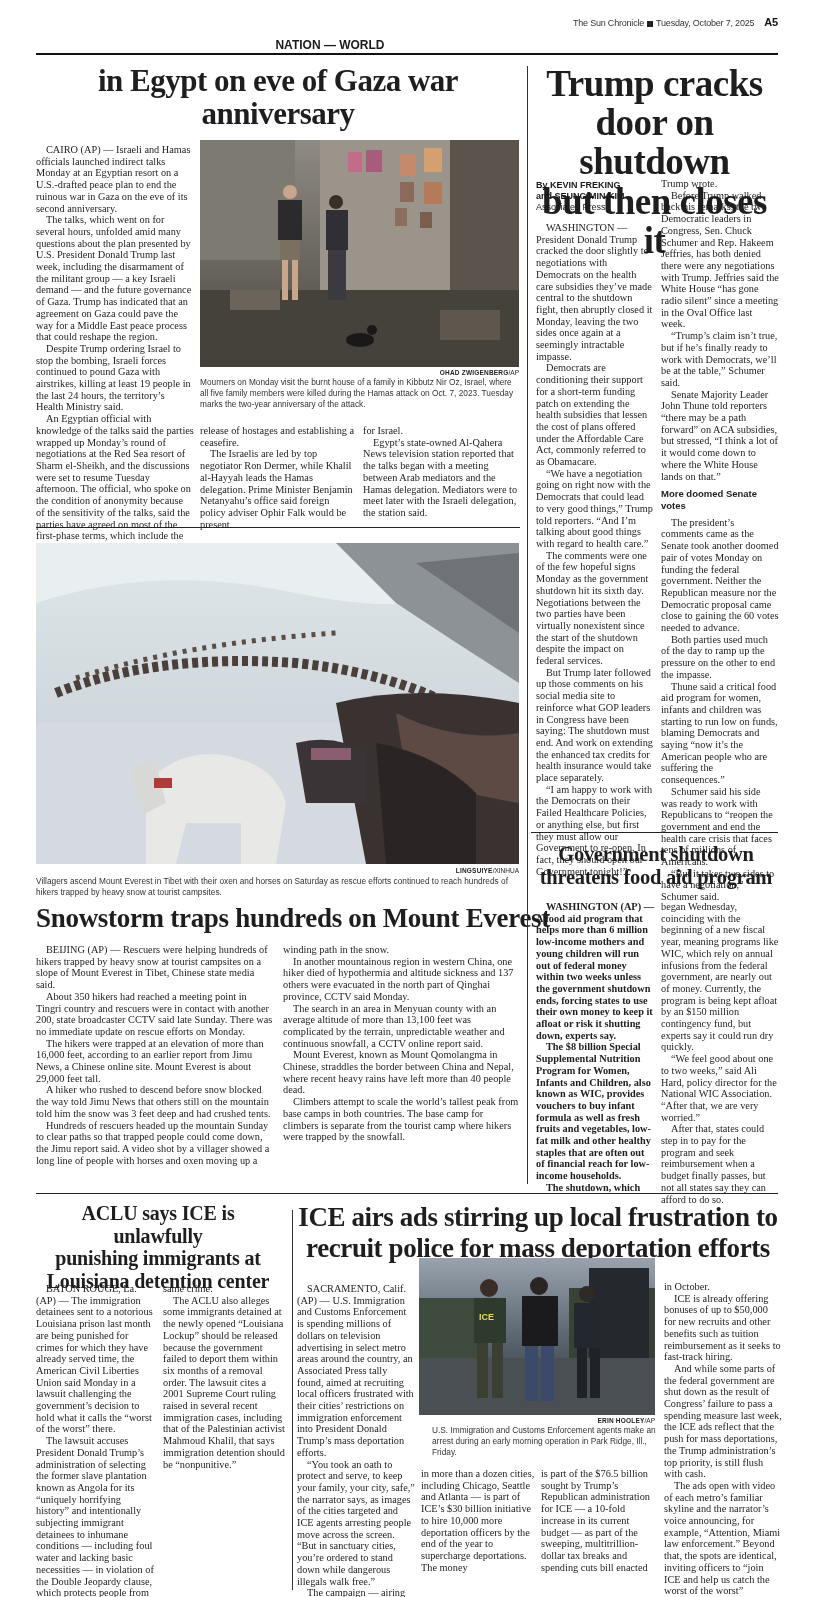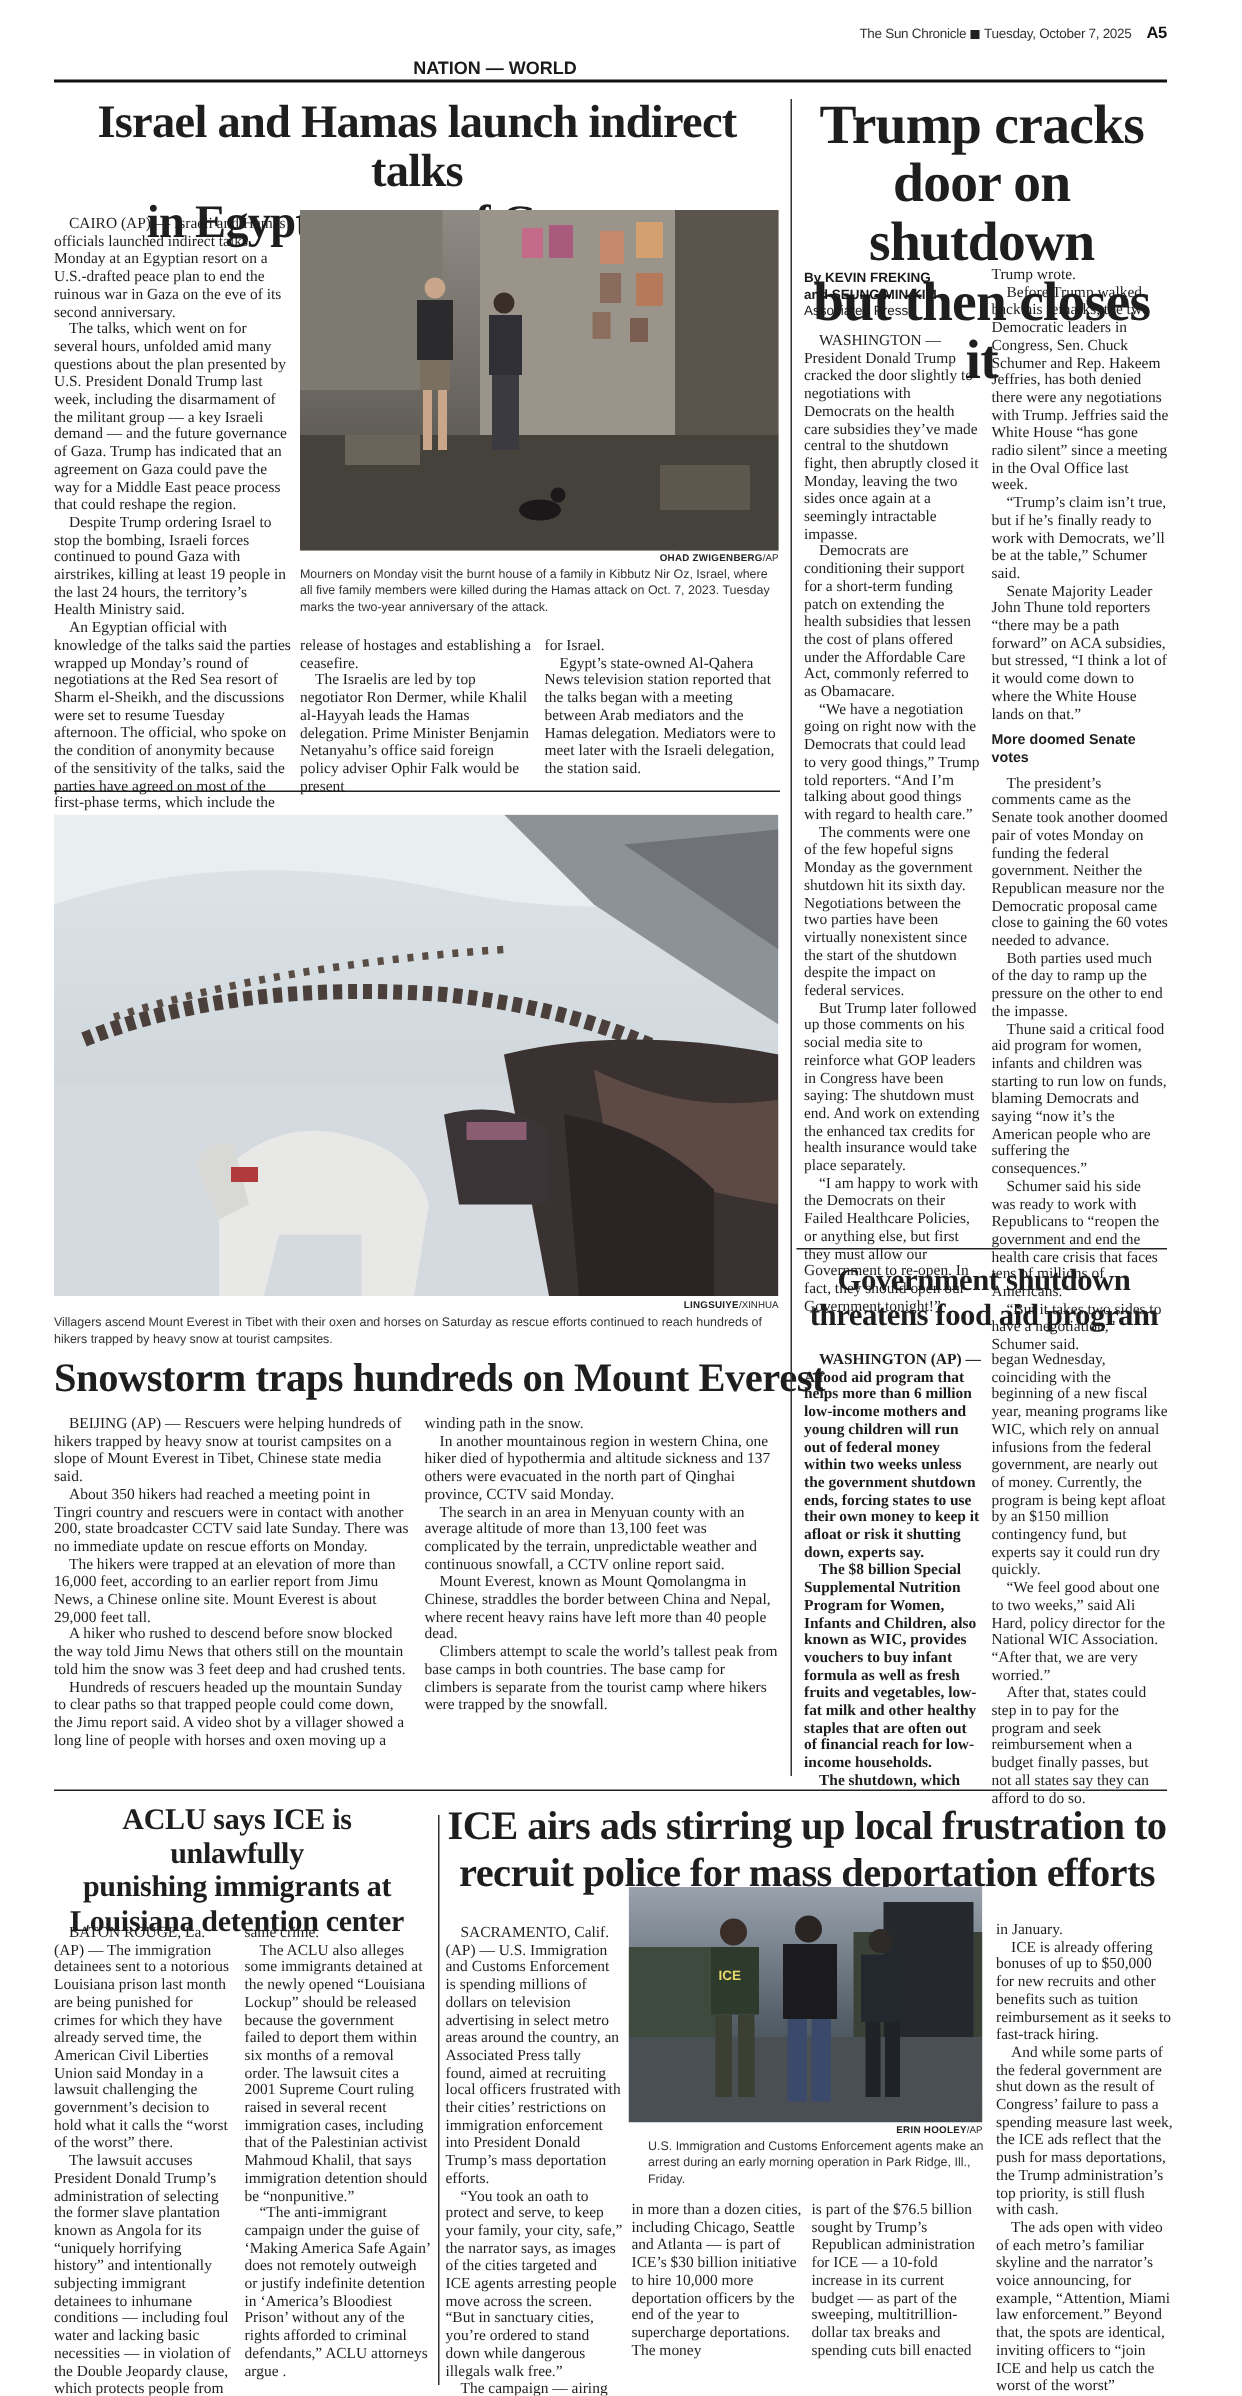--- a/index.html
+++ b/index.html
@@ -36,21 +36,20 @@
 <body>
 
 <div class="abs folio">
   <span>The Sun Chronicle</span><span class="sep"></span><span>Tuesday, October 7, 2025</span><span class="pg">A5</span>
 </div>
 <div class="abs section-title">NATION — WORLD</div>
 <div class="abs rule-thick" style="top:53px;left:36px;width:742px;"></div>
 
 <div class="abs" style="top:64px;left:36px;width:484px;">
   <div class="headline" style="font-size:31px;">
-    <div>Israel and Hamas launch indirect talks</div>
     <div>in Egypt on eve of Gaza war anniversary</div>
   </div>
 </div>
 
 <div class="abs body-col" style="top:144px;left:36px;width:158px;">
   <p>CAIRO (AP) — Israeli and Hamas officials launched indirect talks Monday at an Egyptian resort on a U.S.-drafted peace plan to end the ruinous war in Gaza on the eve of its second anniversary.</p>
   <p>The talks, which went on for several hours, unfolded amid many questions about the plan presented by U.S. President Donald Trump last week, including the disarmament of the militant group — a key Israeli demand — and the future governance of Gaza. Trump has indicated that an agreement on Gaza could pave the way for a Middle East peace process that could reshape the region.</p>
   <p>Despite Trump ordering Israel to stop the bombing, Israeli forces continued to pound Gaza with airstrikes, killing at least 19 people in the last 24 hours, the territory’s Health Ministry said.</p>
   <p>An Egyptian official with knowledge of the talks said the parties wrapped up Monday’s round of negotiations at the Red Sea resort of Sharm el-Sheikh, and the discussions were set to resume Tuesday afternoon. The official, who spoke on the condition of anonymity because of the sensitivity of the talks, said the parties have agreed on most of the first-phase terms, which include the</p>
 </div>
@@ -217,21 +216,20 @@
   <div>Louisiana detention center</div>
 </div>
 
 <div class="abs body-col" style="top:1283px;left:36px;width:120px;">
   <p>BATON ROUGE, La. (AP) — The immigration detainees sent to a notorious Louisiana prison last month are being punished for crimes for which they have already served time, the American Civil Liberties Union said Monday in a lawsuit challenging the government’s decision to hold what it calls the “worst of the worst” there.</p>
   <p>The lawsuit accuses President Donald Trump’s administration of selecting the former slave plantation known as Angola for its “uniquely horrifying history” and intentionally subjecting immigrant detainees to inhumane conditions — including foul water and lacking basic necessities — in violation of the Double Jeopardy clause, which protects people from being punished twice for the</p>
 </div>
 <div class="abs body-col" style="top:1283px;left:163px;width:124px;">
   <p class="noindent">same crime.</p>
   <p>The ACLU also alleges some immigrants detained at the newly opened “Louisiana Lockup” should be released because the government failed to deport them within six months of a removal order. The lawsuit cites a 2001 Supreme Court ruling raised in several recent immigration cases, including that of the Palestinian activist Mahmoud Khalil, that says immigration detention should be “nonpunitive.”</p>
-  <p>“The anti-immigrant campaign under the guise of ‘Making America Safe Again’ does not remotely outweigh or justify indefinite detention in ‘America’s Bloodiest Prison’ without any of the rights afforded to criminal defendants,” ACLU attorneys argue .</p>
 </div>
 
 <div class="abs vrule" style="top:1210px;left:292px;height:380px;"></div>
 
 <div class="abs headline" style="top:1202px;left:296px;width:484px;font-size:27px;line-height:1.13;letter-spacing:-0.4px;white-space:nowrap;">
   <div>ICE airs ads stirring up local frustration to</div>
   <div>recruit police for mass deportation efforts</div>
 </div>
 
 <div class="abs body-col" style="top:1283px;left:297px;width:118px;">
@@ -274,17 +272,17 @@
 </div>
 <div class="abs caption" style="top:1425px;left:432px;width:236px;">U.S. Immigration and Customs Enforcement agents make an arrest during an early morning operation in Park Ridge, Ill., Friday.</div>
 
 <div class="abs body-col" style="top:1468px;left:421px;width:116px;">
   <p class="noindent">in more than a dozen cities, including Chicago, Seattle and Atlanta — is part of ICE’s $30 billion initiative to hire 10,000 more deportation officers by the end of the year to supercharge deportations. The money</p>
 </div>
 <div class="abs body-col" style="top:1468px;left:541px;width:116px;">
   <p class="noindent">is part of the $76.5 billion sought by Trump’s Republican administration for ICE — a 10-fold increase in its current budget — as part of the sweeping, multitrillion-dollar tax breaks and spending cuts bill enacted</p>
 </div>
 <div class="abs body-col" style="top:1281px;left:664px;width:118px;">
-  <p class="noindent">in January.</p>
+  <p class="noindent">in October.</p>
   <p>ICE is already offering bonuses of up to $50,000 for new recruits and other benefits such as tuition reimbursement as it seeks to fast-track hiring.</p>
   <p>And while some parts of the federal government are shut down as the result of Congress’ failure to pass a spending measure last week, the ICE ads reflect that the push for mass deportations, the Trump administration’s top priority, is still flush with cash.</p>
   <p>The ads open with video of each metro’s familiar skyline and the narrator’s voice announcing, for example, “Attention, Miami law enforcement.” Beyond that, the spots are identical, inviting officers to “join ICE and help us catch the worst of the worst”</p>
 </div>
 
 </body></html>

